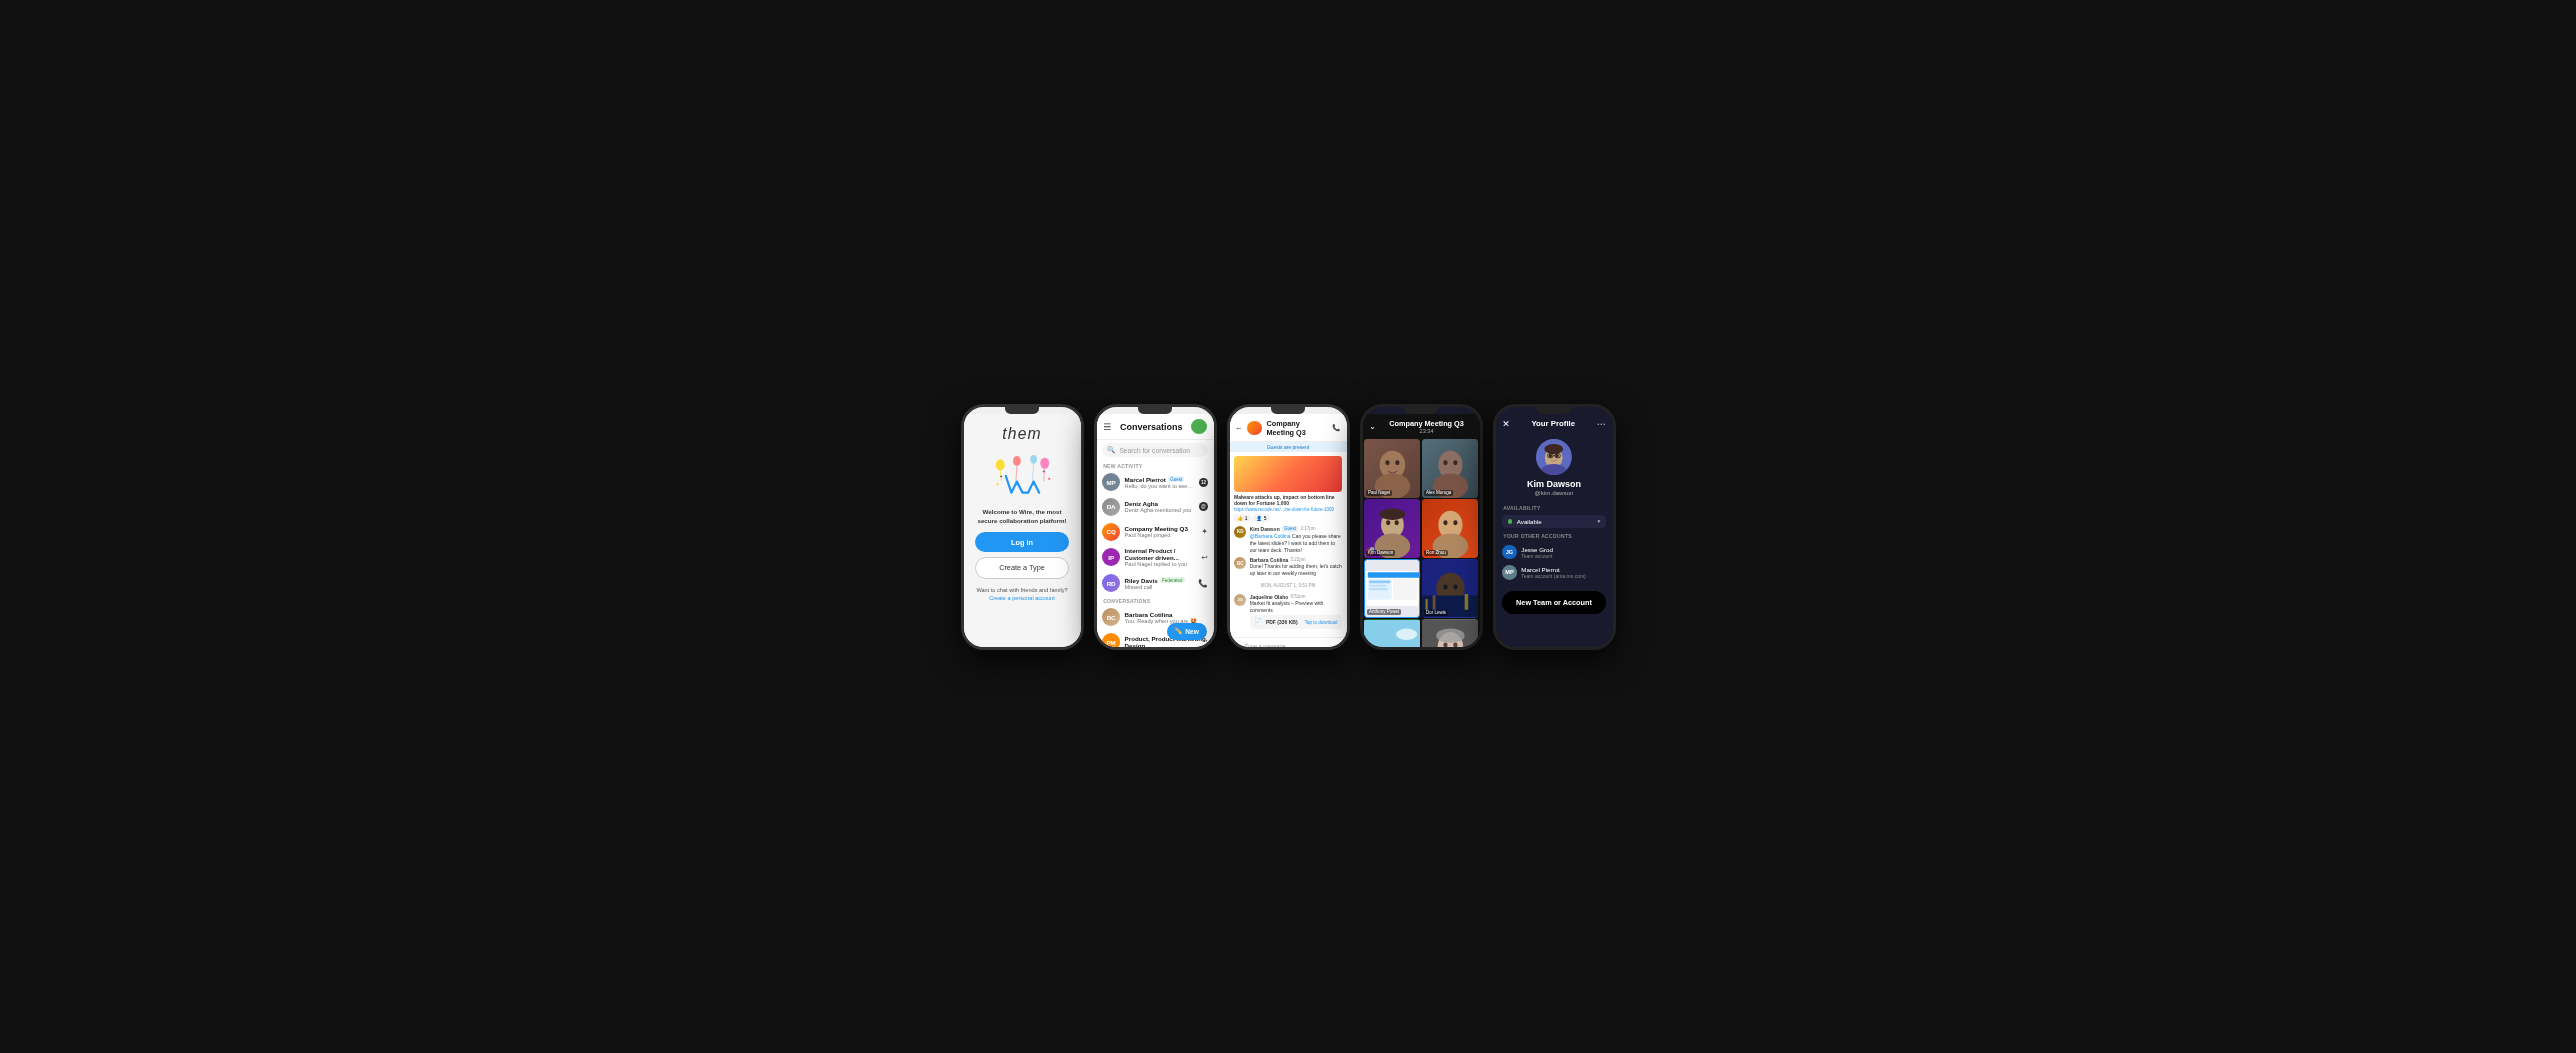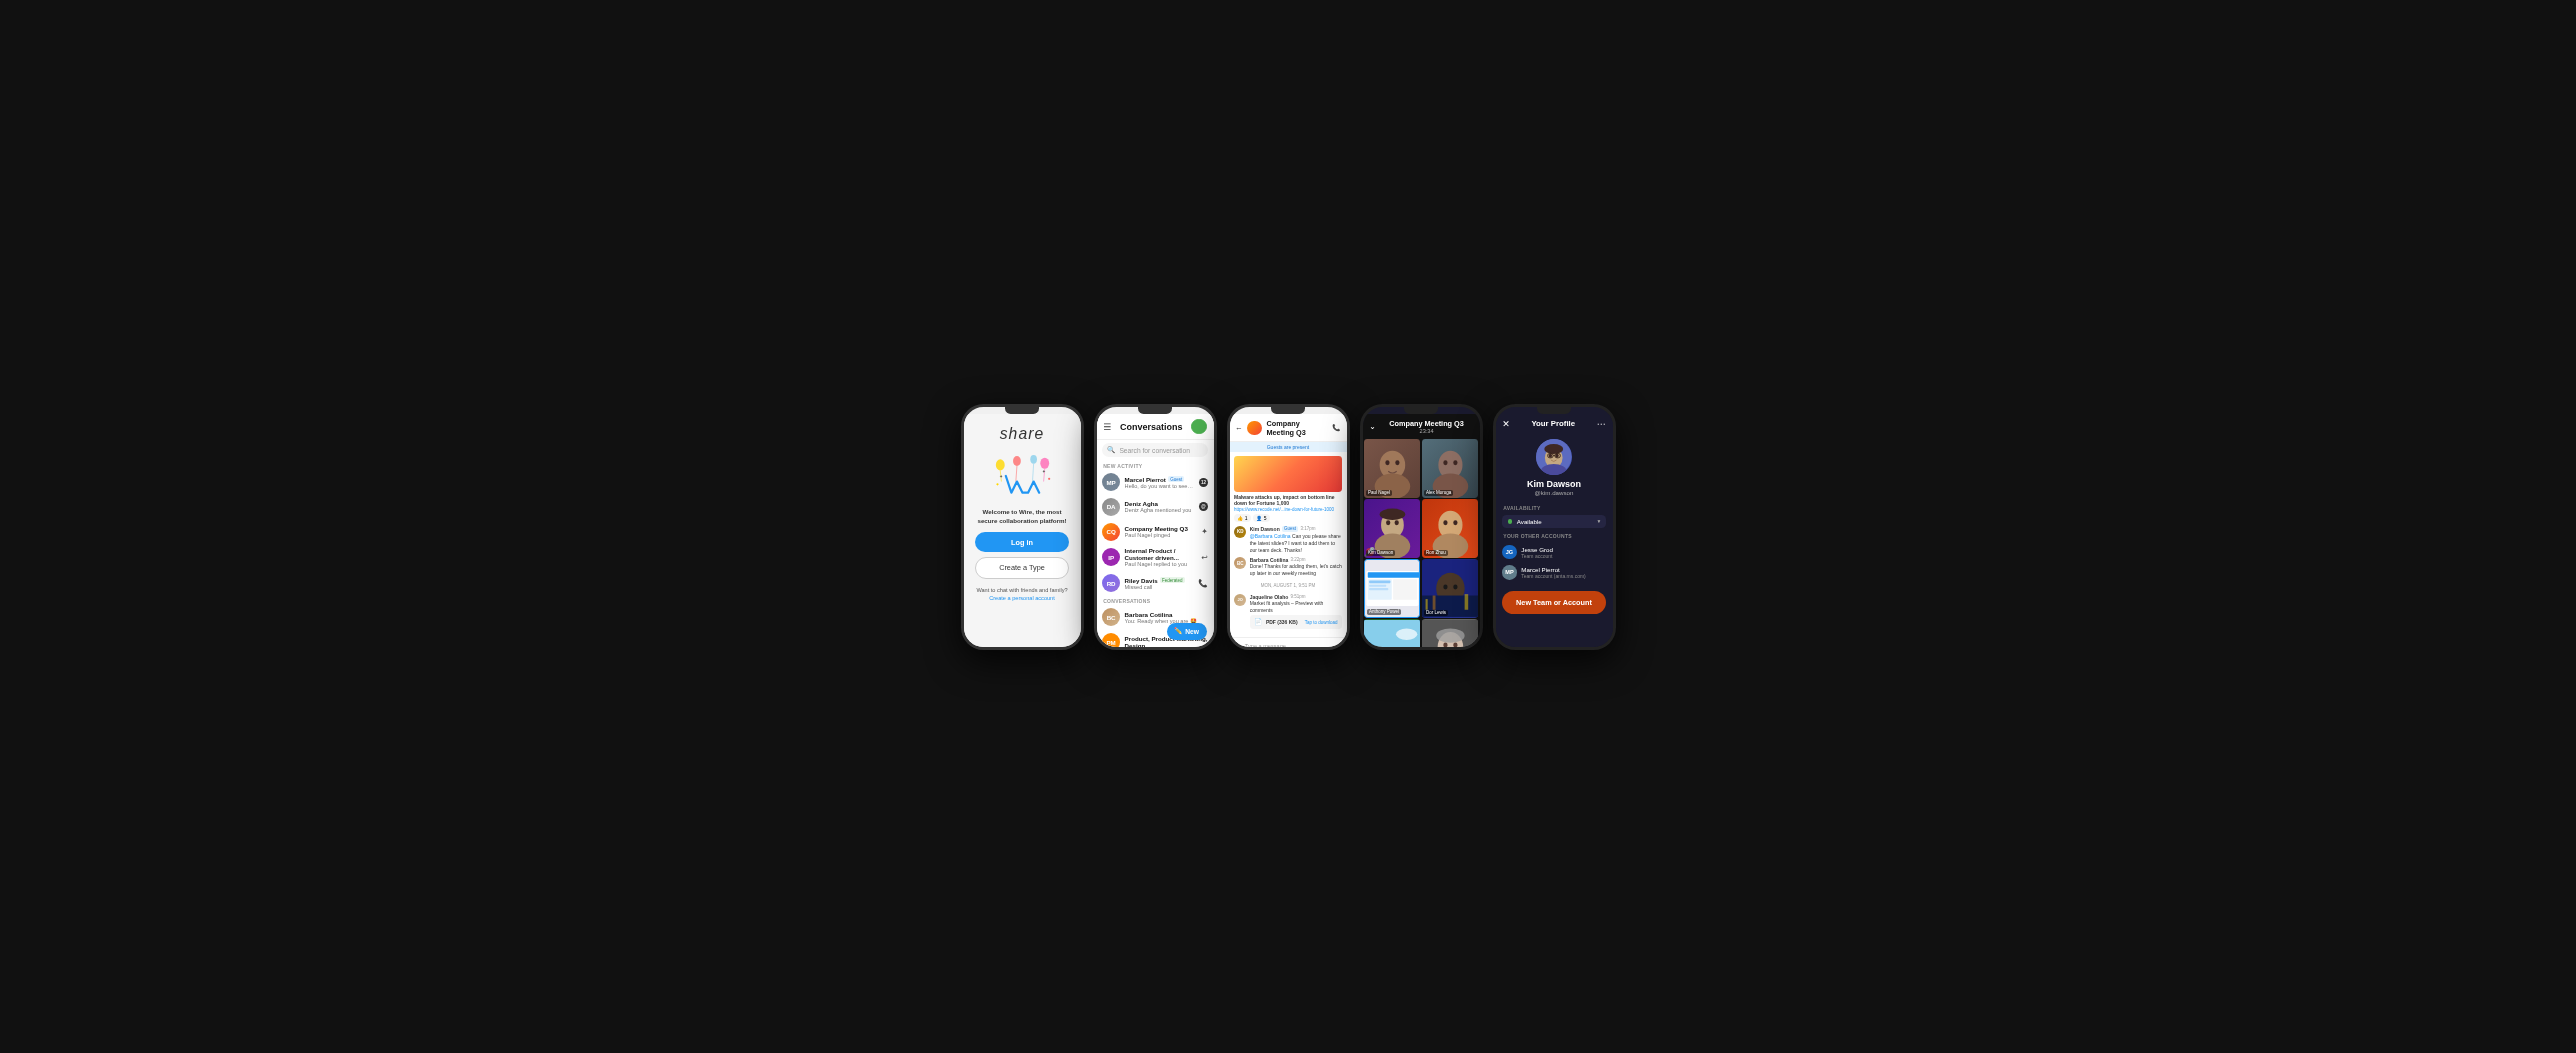--- a/index.html
+++ b/index.html
@@ -478,21 +478,21 @@
       justify-content: center;
       font-size: 5.6px;
       color: white;
       font-weight: 600;
     }
     .account-info { flex: 1; }
     .account-name { font-size: 6.2px; color: white; font-weight: 500; }
     .account-type { font-size: 5px; color: #888; }
     .new-team-btn {
       margin: 6.7px 6.7px 4.5px;
-      background: #c2410c;
+      background: #000000;
       color: white;
       border: none;
       border-radius: 14px;
       padding: 6.7px 0;
       font-size: 7.3px;
       font-weight: 600;
       cursor: pointer;
       text-align: center;
     }
     .face-kim { background: linear-gradient(135deg, #8b6914, #b8860b); }
@@ -520,21 +520,21 @@
   </style>
 </head>
 <body>
 
 <div class="phones-container">
 
   <div class="phone-wrapper">
     <div class="phone phone-light">
       <div class="notch"></div>
       <div class="phone1-content">
-        <div class="wire-logo">share</div>
+        <div class="wire-logo">them</div>
 
         <svg class="wire-illustration" viewBox="0 0 120 90">
 
           <ellipse cx="20" cy="25" rx="8" ry="10" fill="#FFD700" opacity="0.8"></ellipse>
           <line x1="20" y1="35" x2="22" y2="55" stroke="#FFD700" stroke-width="1"></line>
           <ellipse cx="50" cy="18" rx="7" ry="9" fill="#FF6B6B" opacity="0.8"></ellipse>
           <line x1="50" y1="27" x2="48" y2="55" stroke="#FF6B6B" stroke-width="1"></line>
           <ellipse cx="100" cy="22" rx="8" ry="10" fill="#FF69B4" opacity="0.8"></ellipse>
           <line x1="100" y1="32" x2="98" y2="55" stroke="#FF69B4" stroke-width="1"></line>
           <ellipse cx="80" cy="15" rx="6" ry="8" fill="#87CEEB" opacity="0.8"></ellipse>

